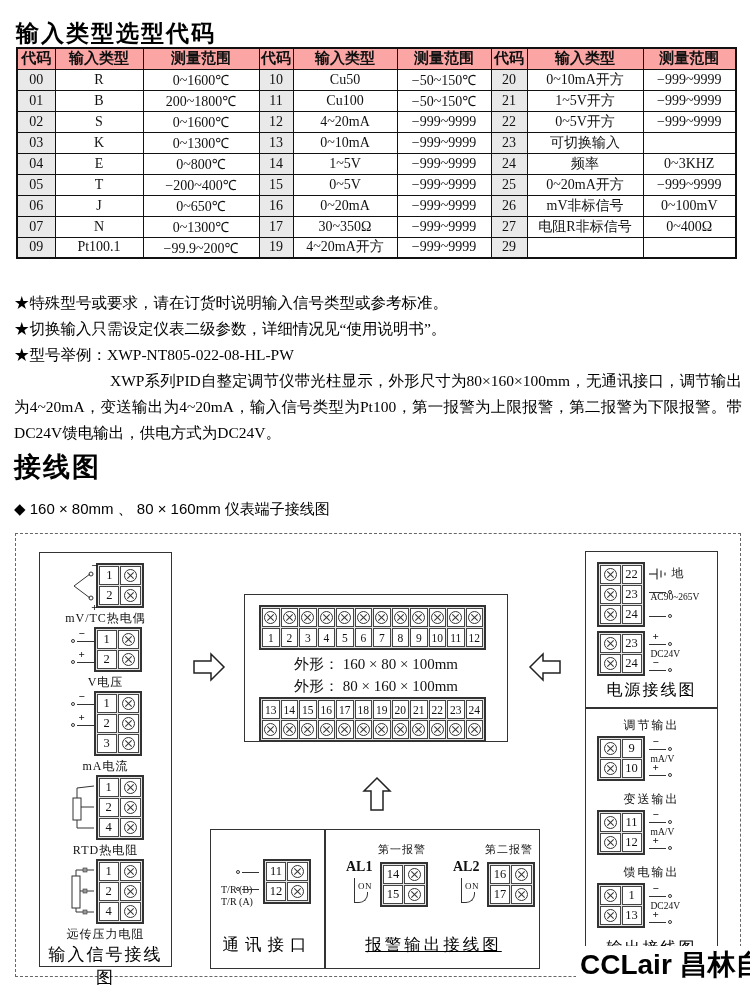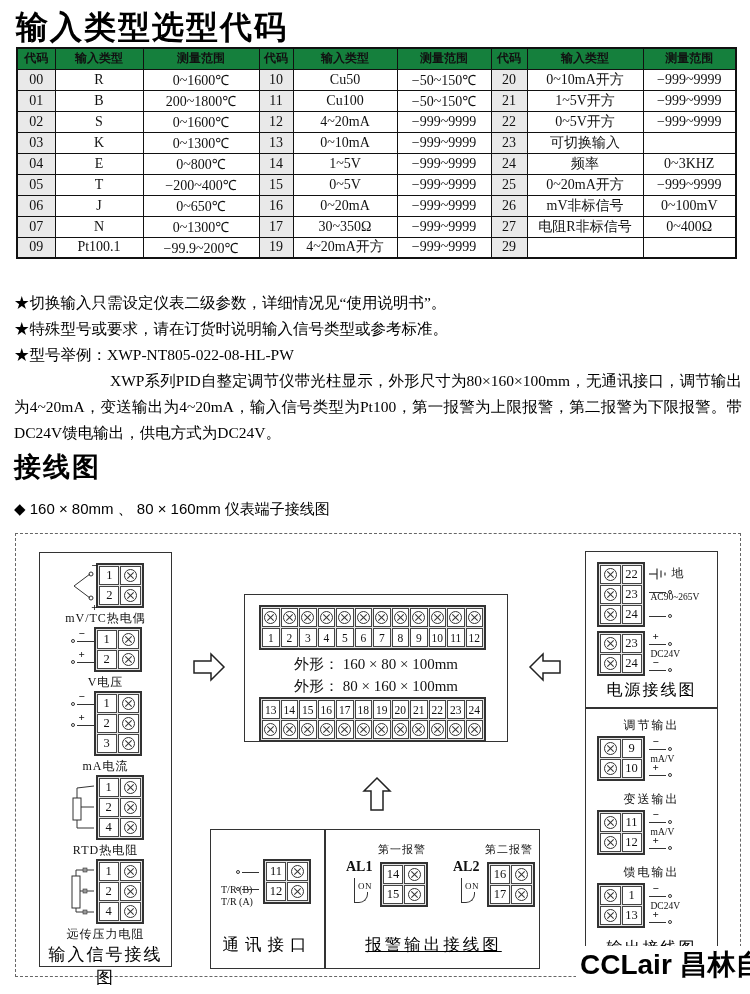--- a/index.html
+++ b/index.html
@@ -3,41 +3,41 @@
 <meta charset="utf-8">
 <style>
   * { margin:0; padding:0; box-sizing:border-box; }
   html,body { background:#ffffff; }
   #page {
     position:relative; width:750px; height:994px; background:#fff;
     font-family:"Liberation Serif", serif; color:#111; overflow:hidden;
   }
   
   .h1 {
-    position:absolute; left:16px; top:6px;
-    font-family:"Liberation Sans", sans-serif; font-weight:bold; font-size:32px; letter-spacing:2px; color:#000;text-align:right;
+    position:absolute; left:16px; top:18px;
+    font-family:"Liberation Sans", sans-serif; font-weight:bold; font-size:23px; letter-spacing:2px; color:#000;text-align:right;
   }
   .h2 {
     position:absolute; left:14px; top:449px;
     font-family:"Liberation Sans", sans-serif; font-weight:bold; font-size:27px; letter-spacing:2px; color:#000;
   }
   .subtitle {
     position:absolute; left:14px; top:500px;
     font-family:"Liberation Sans", sans-serif; font-size:15px; font-weight:500; color:#000;
   }
   
   table.sel {
     position:absolute; left:16px; top:47px; width:719px;
     border-collapse:collapse; table-layout:fixed; border:2px solid #111;
   }
   table.sel th, table.sel td {
     border:1px solid #111; height:21px; text-align:center; vertical-align:middle;
     font-size:14px; padding:0 1px; overflow:hidden; white-space:nowrap;
   }
-  table.sel th { background:#15803d; font-weight:bold; font-size:12px; }
+  table.sel th { background:#fca5a5; font-weight:bold; font-size:15px; }
   table.sel tbody td:nth-child(3n+1) { background:#e9e9e9; }
   
   .notes { position:absolute; left:14px; top:290px; width:730px; font-size:15.5px; line-height:26px; color:#000; }
   .para  { width:728px; font-size:15.5px; line-height:26px; text-indent:96px; text-align:justify; }
   
   .diagram { position:absolute; left:15px; top:533px; width:726px; height:444px; border:1px dashed #666; }
   .dbox { position:absolute; border:1px solid #333; background:#fff; }
   .boxcaption { position:absolute; left:0; right:0; text-align:center; font-size:16px; letter-spacing:3px; color:#000; }
   
   .tblock { display:inline-flex; flex-direction:column; border:2px solid #333; background:#e4e4e4; padding:1px; gap:1px; }
@@ -240,22 +240,22 @@
         <td>4~20mA开方</td>
         <td>−999~9999</td>
         <td>29</td>
         <td></td>
         <td></td>
       </tr>
       </tbody>
   </table>
 
   <div class="notes">
+    <div>★特殊型号或要求，请在订货时说明输入信号类型或参考标准。</div>
     <div>★切换输入只需设定仪表二级参数，详细情况见“使用说明书”。</div>
-    <div>★特殊型号或要求，请在订货时说明输入信号类型或参考标准。</div>
     <div>★型号举例：XWP-NT805-022-08-HL-PW</div>
     <div class="para">XWP系列PID自整定调节仪带光柱显示，外形尺寸为80×160×100mm，无通讯接口，调节输出为4~20mA，变送输出为4~20mA，输入信号类型为Pt100，第一报警为上限报警，第二报警为下限报警。带DC24V馈电输出，供电方式为DC24V。</div>
   </div>
 
   <div class="h2">接线图</div>
   <div class="subtitle">◆ 160 × 80mm 、 80 × 160mm 仪表端子接线图</div>
 
   <div class="diagram">
 
     <div class="dbox" id="inputBox">

